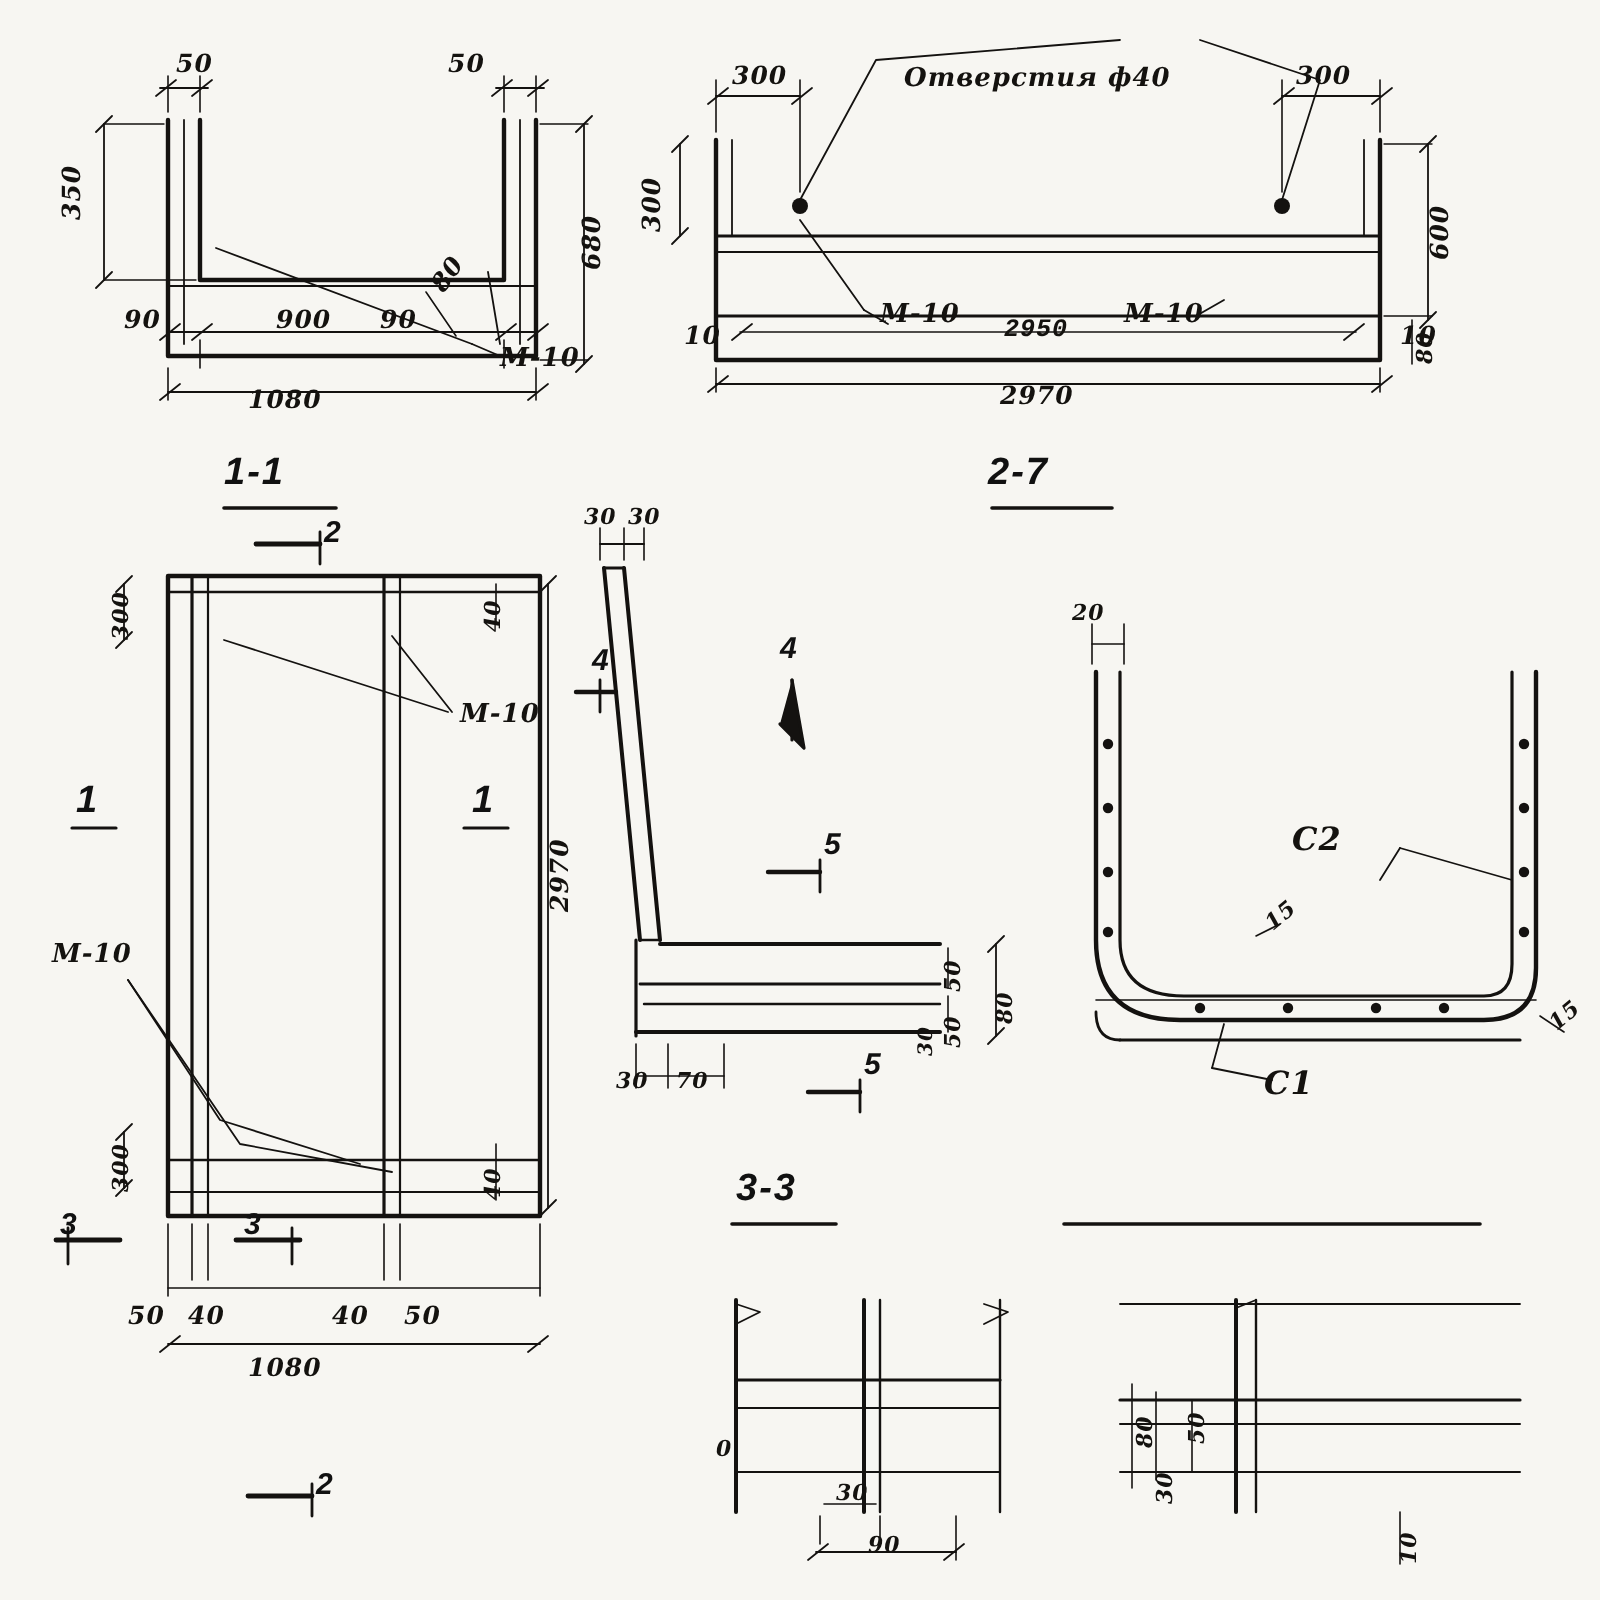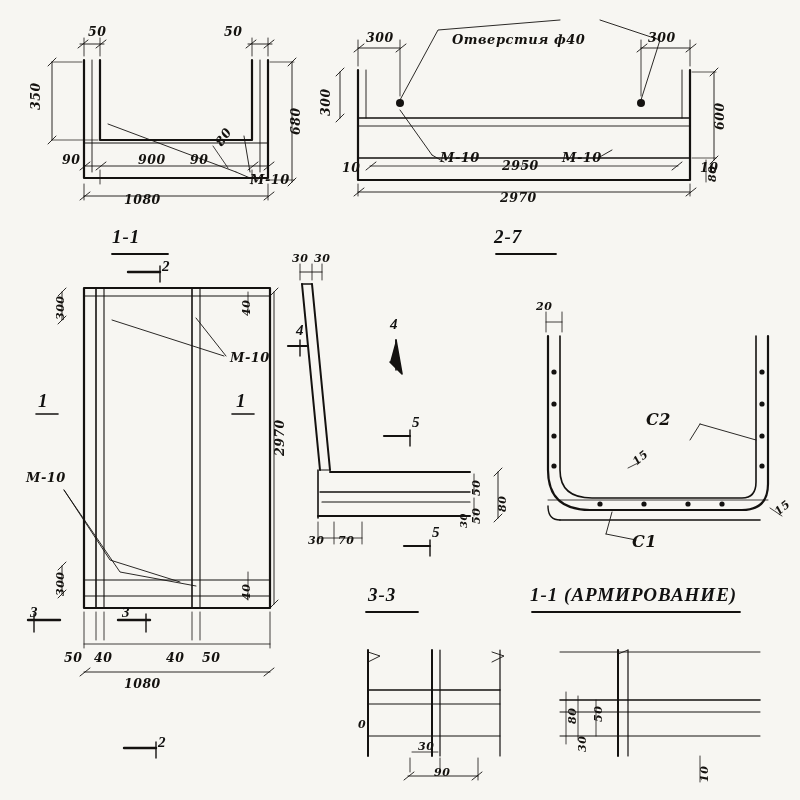--- a/index.html
+++ b/index.html
@@ -26,21 +26,21 @@
   .dim{
     font-size:12.5px;
     font-weight:700;
     font-style:italic;
     font-family:"DejaVu Serif", serif;
   }
   .title{
     font-size:19px;
     font-weight:700;
     font-style:italic;
-    font-family:Liberation Serif, serif;
+    font-family:Liberation Sans, sans-serif;
     letter-spacing:1px;
   }
   .note{
     font-size:13px;
     font-weight:700;
     font-style:italic;
     font-family:"DejaVu Serif", serif;
   }
   .rot90{transform:rotate(-90deg);transform-origin:left top;}
 </style>
@@ -314,21 +314,21 @@
 <div class="title" style="position:absolute;left:112px;top:226px;">1-1</div>
 
 <div class="lbl note" style="left:452px;top:8px;margin-top:24px;">Отверстия ф40</div>
 <div class="lbl dim" style="left:366px;top:30px;">300</div>
 <div class="lbl dim" style="left:648px;top:30px;">300</div>
 <div class="lbl dim rot90" style="left:318px;top:116px;">300</div>
 <div class="lbl dim rot90" style="left:712px;top:130px;">600</div>
 <div class="lbl dim" style="left:342px;top:160px;">10</div>
 <div class="lbl dim" style="left:700px;top:160px;">10</div>
 <div class="lbl dim rot90" style="left:706px;top:182px;font-size:11px;">80</div>
-<div class="lbl dim" style="left:502px;top:158px;">2950</div>
+<div class="lbl dim" style="left:502px;top:158px;font-family:Liberation Mono, monospace;">2950</div>
 <div class="lbl dim" style="left:500px;top:190px;">2970</div>
 <div class="lbl note" style="left:440px;top:150px;">M-10</div>
 <div class="lbl note" style="left:562px;top:150px;">M-10</div>
 <div class="title" style="position:absolute;left:494px;top:226px;">2-7</div>
 
 <div class="title" style="position:absolute;left:162px;top:258px;font-size:15px;">2</div>
 <div class="title" style="position:absolute;left:158px;top:734px;font-size:15px;">2</div>
 <div class="title" style="position:absolute;left:30px;top:604px;font-size:15px;">3</div>
 <div class="title" style="position:absolute;left:122px;top:604px;font-size:15px;">3</div>
 <div class="title" style="position:absolute;left:38px;top:390px;">1</div>
@@ -358,21 +358,20 @@
 <div class="lbl dim rot90" style="left:470px;top:524px;font-size:11px;">50</div>
 <div class="lbl dim rot90" style="left:496px;top:512px;font-size:11px;">80</div>
 <div class="lbl dim rot90" style="left:458px;top:528px;font-size:10px;">30</div>
 <div class="title" style="position:absolute;left:368px;top:584px;">3-3</div>
 
 <div class="lbl dim" style="left:536px;top:300px;font-size:11px;">20</div>
 <div class="lbl dim" style="left:630px;top:458px;font-size:11px;transform:rotate(-40deg);transform-origin:left top;">15</div>
 <div class="lbl dim" style="left:772px;top:508px;font-size:11px;transform:rotate(-40deg);transform-origin:left top;">15</div>
 <div class="lbl note" style="left:646px;top:410px;font-size:16px;">C2</div>
 <div class="lbl note" style="left:632px;top:532px;font-size:16px;">C1</div>
-<div class="title" style="position:absolute;left:530px;top:584px;">1-1 (АРМИРОВАНИЕ)</div>
 
 <div class="lbl dim" style="left:358px;top:718px;font-size:11px;">0</div>
 <div class="lbl dim" style="left:418px;top:740px;font-size:11px;">30</div>
 <div class="lbl dim" style="left:434px;top:766px;font-size:11px;">90</div>
 
 <div class="lbl dim rot90" style="left:566px;top:724px;font-size:11px;">80</div>
 <div class="lbl dim rot90" style="left:592px;top:722px;font-size:11px;">50</div>
 <div class="lbl dim rot90" style="left:576px;top:752px;font-size:11px;">30</div>
 <div class="lbl dim rot90" style="left:698px;top:782px;font-size:11px;">10</div>
 

